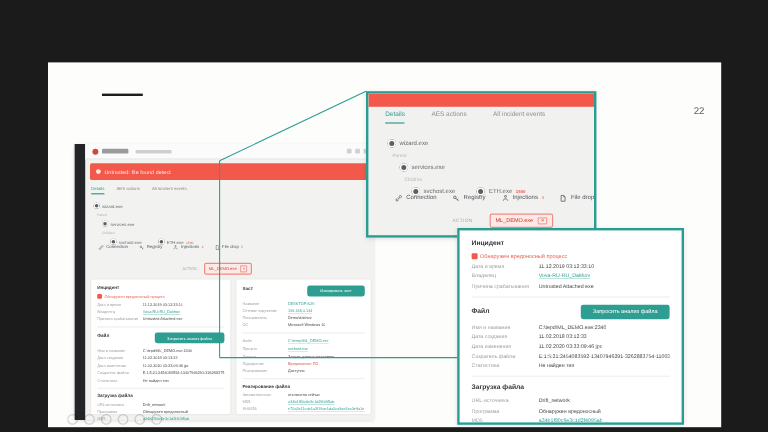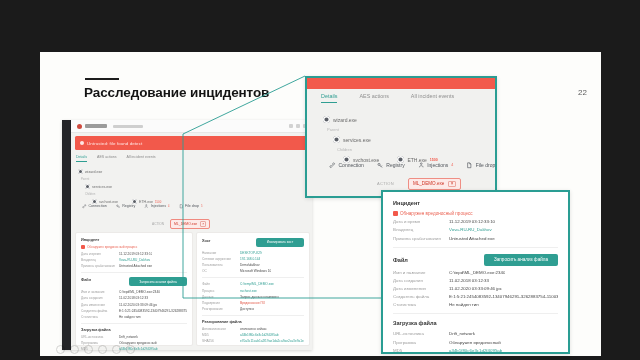--- a/index.html
+++ b/index.html
@@ -158,21 +158,20 @@
 <div class="stage">
 
   <div class="band-top"></div>
   <div class="band-left"></div>
   <div class="band-right"></div>
   <div class="band-bottom"></div>
 
   <div class="slide">
 
     <div class="rule"></div>
-    <div class="slide-title">Расследование инцидентов</div>
     <div class="slide-num">22</div>
 
     <div class="shot">
       <div class="shot-rail"></div>
       <div class="shot-topbar">
         <div class="sb-logo"></div>
         <div class="sb-crumb"></div>
         <div class="sb-crumb2"></div>
         <div class="sb-dots">
             <i></i>

